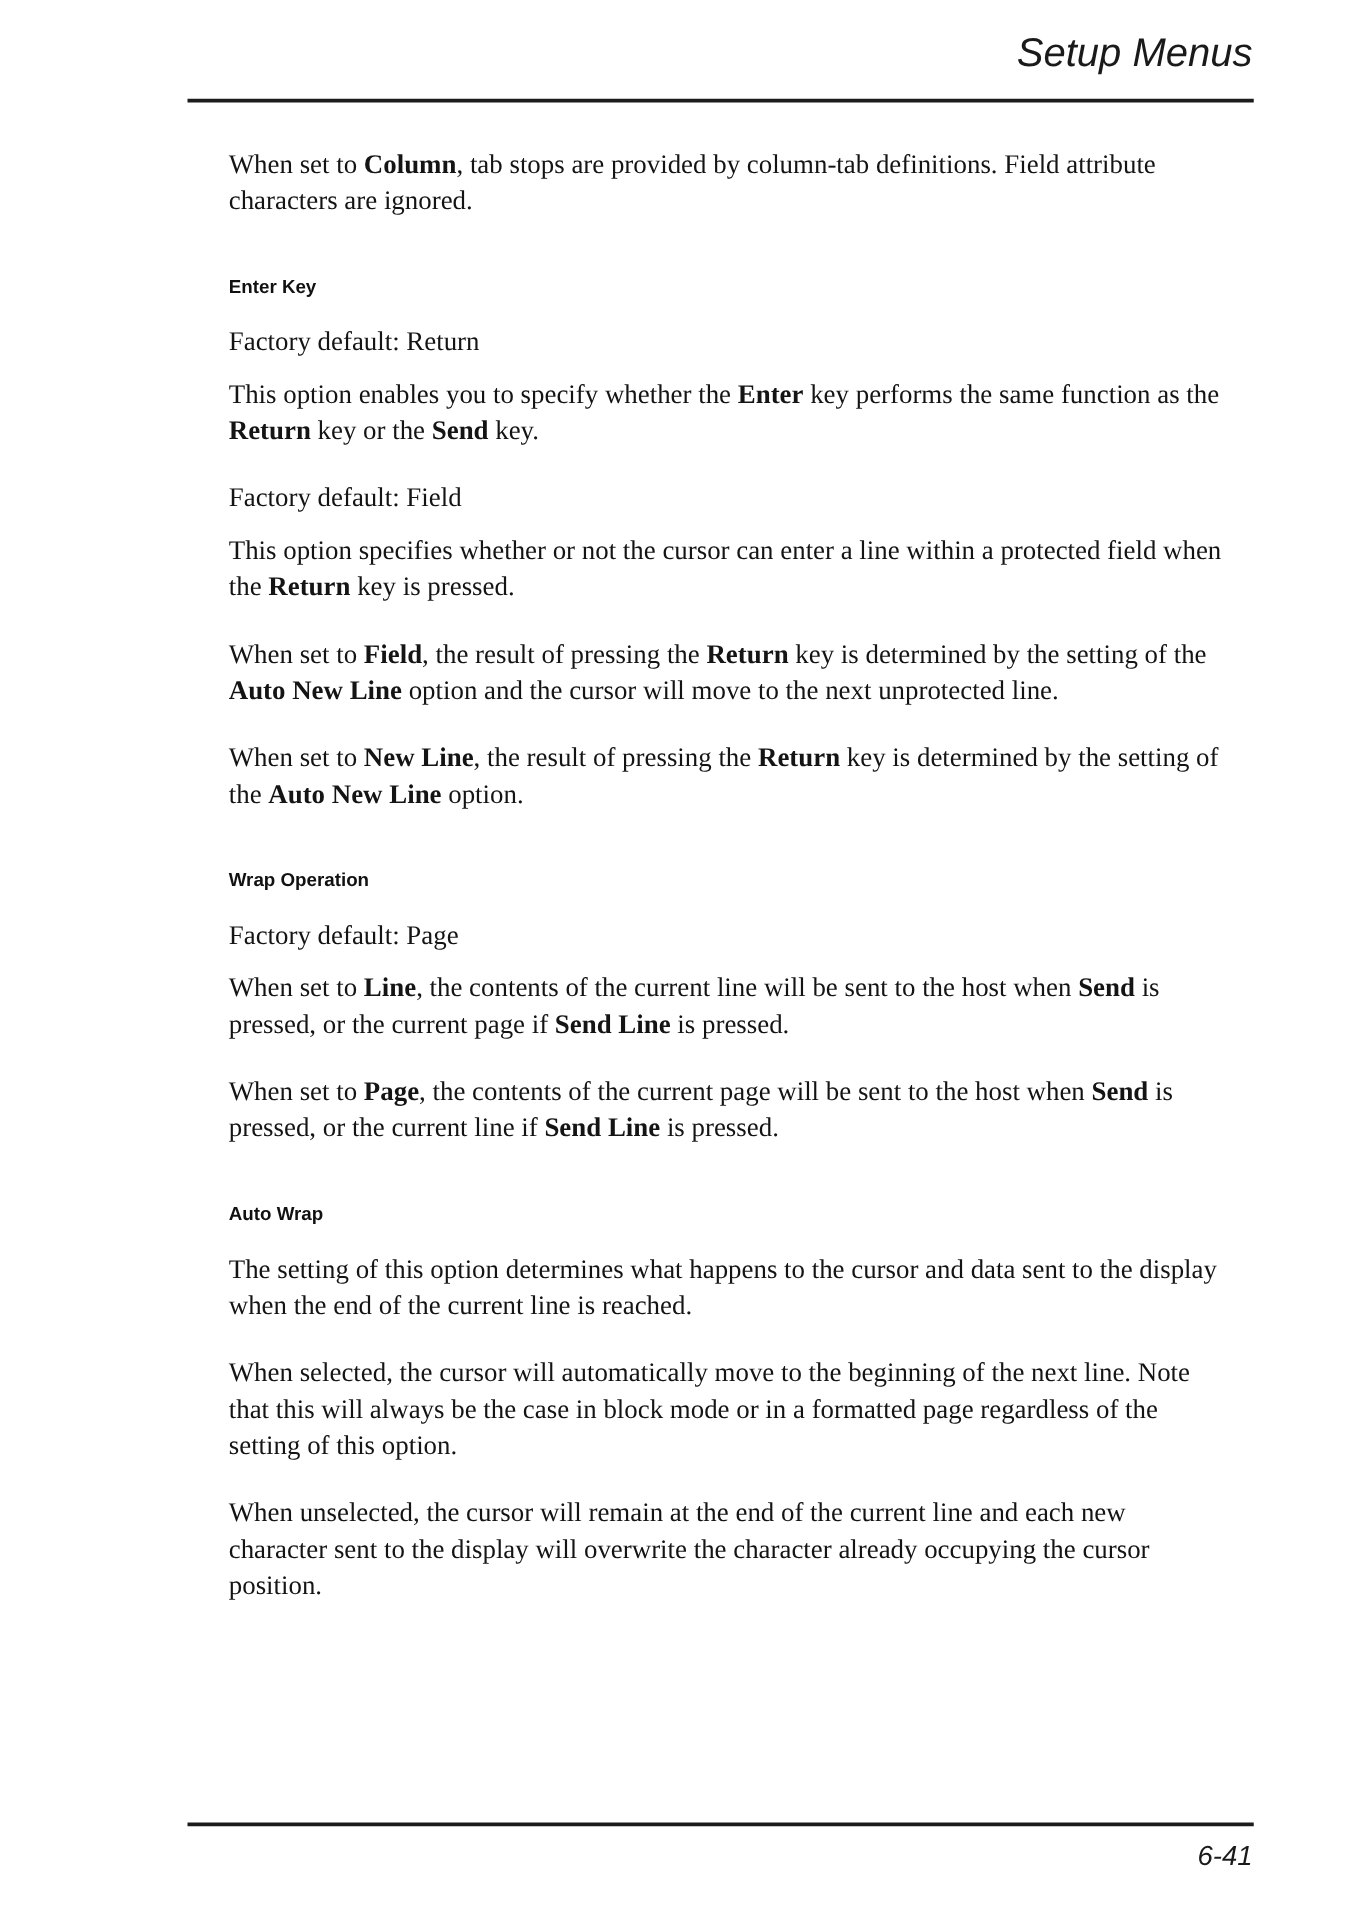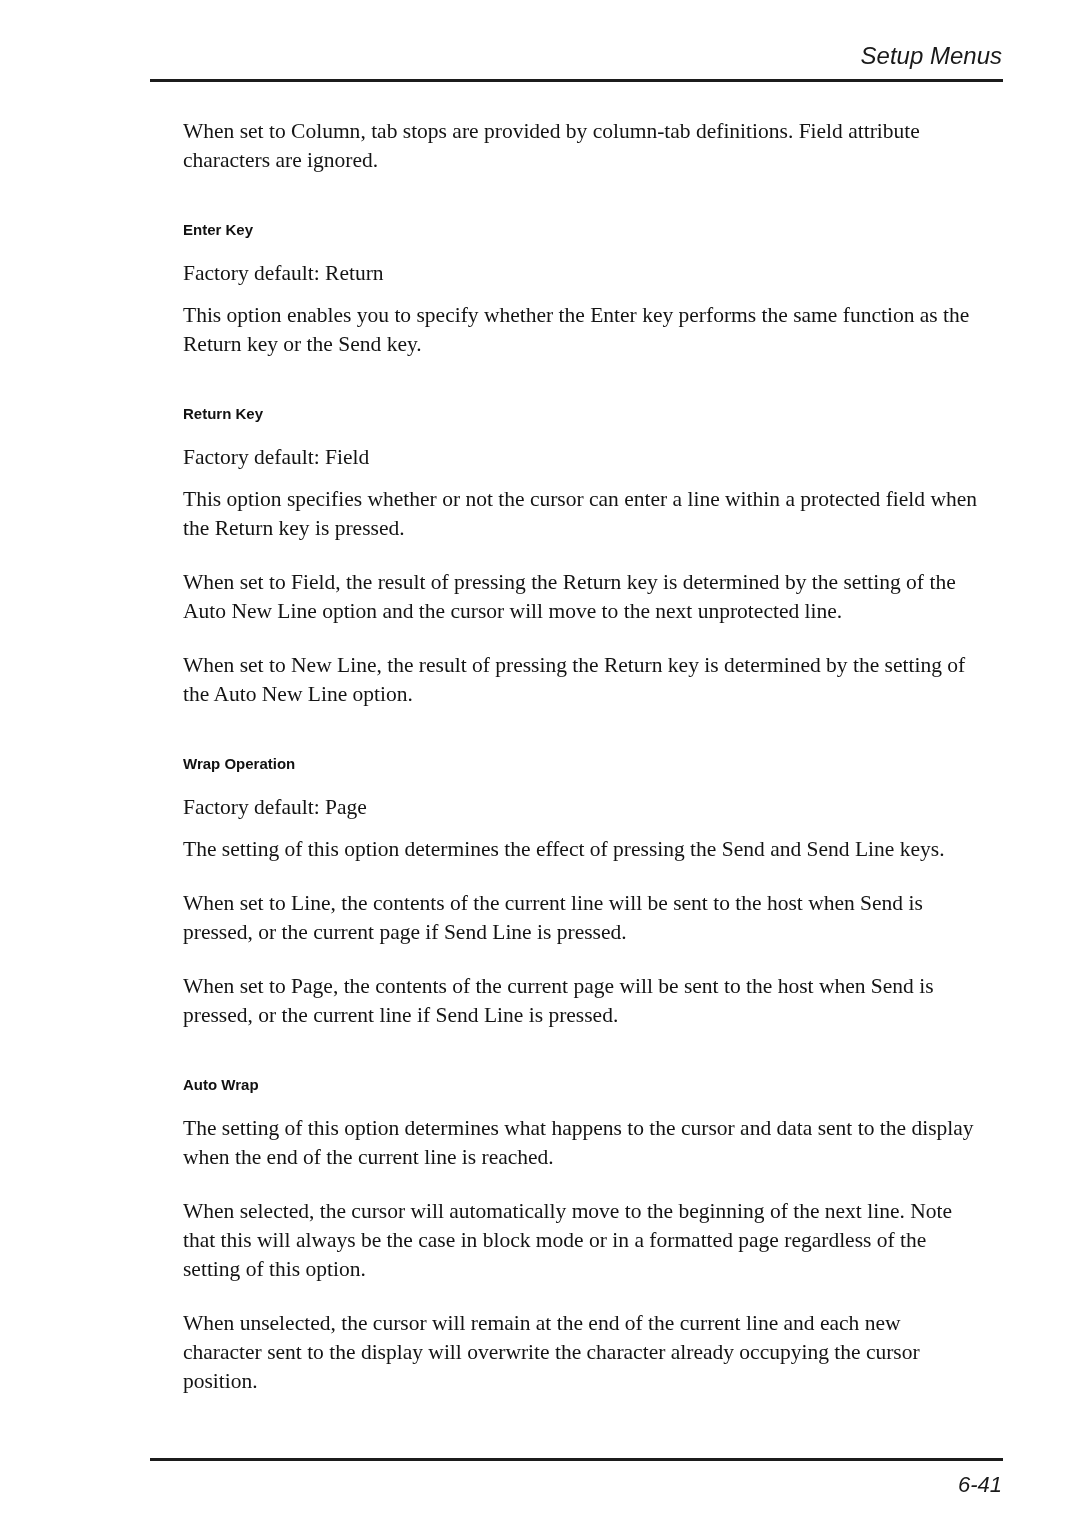--- a/index.html
+++ b/index.html
@@ -7,25 +7,25 @@
     position: relative;
     width: 1080px;
     height: 1532px;
     margin: 0 auto;
     background: #ffffff;
     overflow: hidden;
     color: #141414;
   }
   .header-title {
     position: absolute;
-    top: 42px;
+    top: 24px;
     right: 78px;
     font-family: "Liberation Sans", sans-serif;
     font-style: italic;
-    font-size: 24px;
+    font-size: 32px;
     color: #1a1a1a;
     white-space: nowrap;
   }
   .rule {
     position: absolute;
     left: 150px;
     width: 853px;
     height: 0;
     border-top: 3px solid #1c1c1c;
   }
@@ -49,21 +49,21 @@
   }
   .doc-body h2.heading {
     font-family: "Liberation Sans", sans-serif;
     font-weight: bold;
     font-size: 15px;
     line-height: 28px;
     margin: 41px 0 15px 0;
     color: #111111;
   }
   .doc-body h2.heading:first-child { margin-top: 0; }
-  .doc-body .b { font-weight: normal; }
+  .doc-body .b { font-weight: bold; }
   .footer-page-number {
     position: absolute;
     top: 1472px;
     right: 78px;
     font-family: "Liberation Sans", sans-serif;
     font-style: italic;
     font-size: 22px;
     color: #1a1a1a;
     white-space: nowrap;
   }
@@ -73,28 +73,26 @@
 
 <div class="page">
   <div class="header-title">Setup Menus</div>
   <div class="rule top"></div>
 
   <div class="doc-body">
       <p class="para"><span>When set to </span><span class="b">Column</span><span>, tab stops are provided by column-tab definitions. Field attribute characters are ignored.</span></p>
       <h2 class="heading">Enter Key</h2>
       <p class="plain">Factory default: Return</p>
       <p class="para"><span>This option enables you to specify whether the </span><span class="b">Enter</span><span> key performs the same function as the </span><span class="b">Return</span><span> key or the </span><span class="b">Send</span><span> key.</span></p>
-      <h2 class="heading">Return Key</h2>
       <p class="plain">Factory default: Field</p>
       <p class="para"><span>This option specifies whether or not the cursor can enter a line within a protected field when the </span><span class="b">Return</span><span> key is pressed.</span></p>
       <p class="para"><span>When set to </span><span class="b">Field</span><span>, the result of pressing the </span><span class="b">Return</span><span> key is determined by the setting of the </span><span class="b">Auto New Line</span><span> option and the cursor will move to the next unprotected line.</span></p>
       <p class="para"><span>When set to </span><span class="b">New Line</span><span>, the result of pressing the </span><span class="b">Return</span><span> key is determined by the setting of the </span><span class="b">Auto New Line</span><span> option.</span></p>
       <h2 class="heading">Wrap Operation</h2>
       <p class="plain">Factory default: Page</p>
-      <p class="para"><span>The setting of this option determines the effect of pressing the </span><span class="b">Send</span><span> and </span><span class="b">Send Line</span><span> keys.</span></p>
       <p class="para"><span>When set to </span><span class="b">Line</span><span>, the contents of the current line will be sent to the host when </span><span class="b">Send</span><span> is pressed, or the current page if </span><span class="b">Send Line</span><span> is pressed.</span></p>
       <p class="para"><span>When set to </span><span class="b">Page</span><span>, the contents of the current page will be sent to the host when </span><span class="b">Send</span><span> is pressed, or the current line if </span><span class="b">Send Line</span><span> is pressed.</span></p>
       <h2 class="heading">Auto Wrap</h2>
       <p class="para"><span>The setting of this option determines what happens to the cursor and data sent to the display when the end of the current line is reached.</span></p>
       <p class="para"><span>When selected, the cursor will automatically move to the beginning of the next line. Note that this will always be the case in block mode or in a formatted page regardless of the setting of this option.</span></p>
       <p class="para"><span>When unselected, the cursor will remain at the end of the current line and each new character sent to the display will overwrite the character already occupying the cursor position.</span></p>
     </div>
 
   <div class="rule bottom"></div>
   <div class="footer-page-number">6-41</div>

